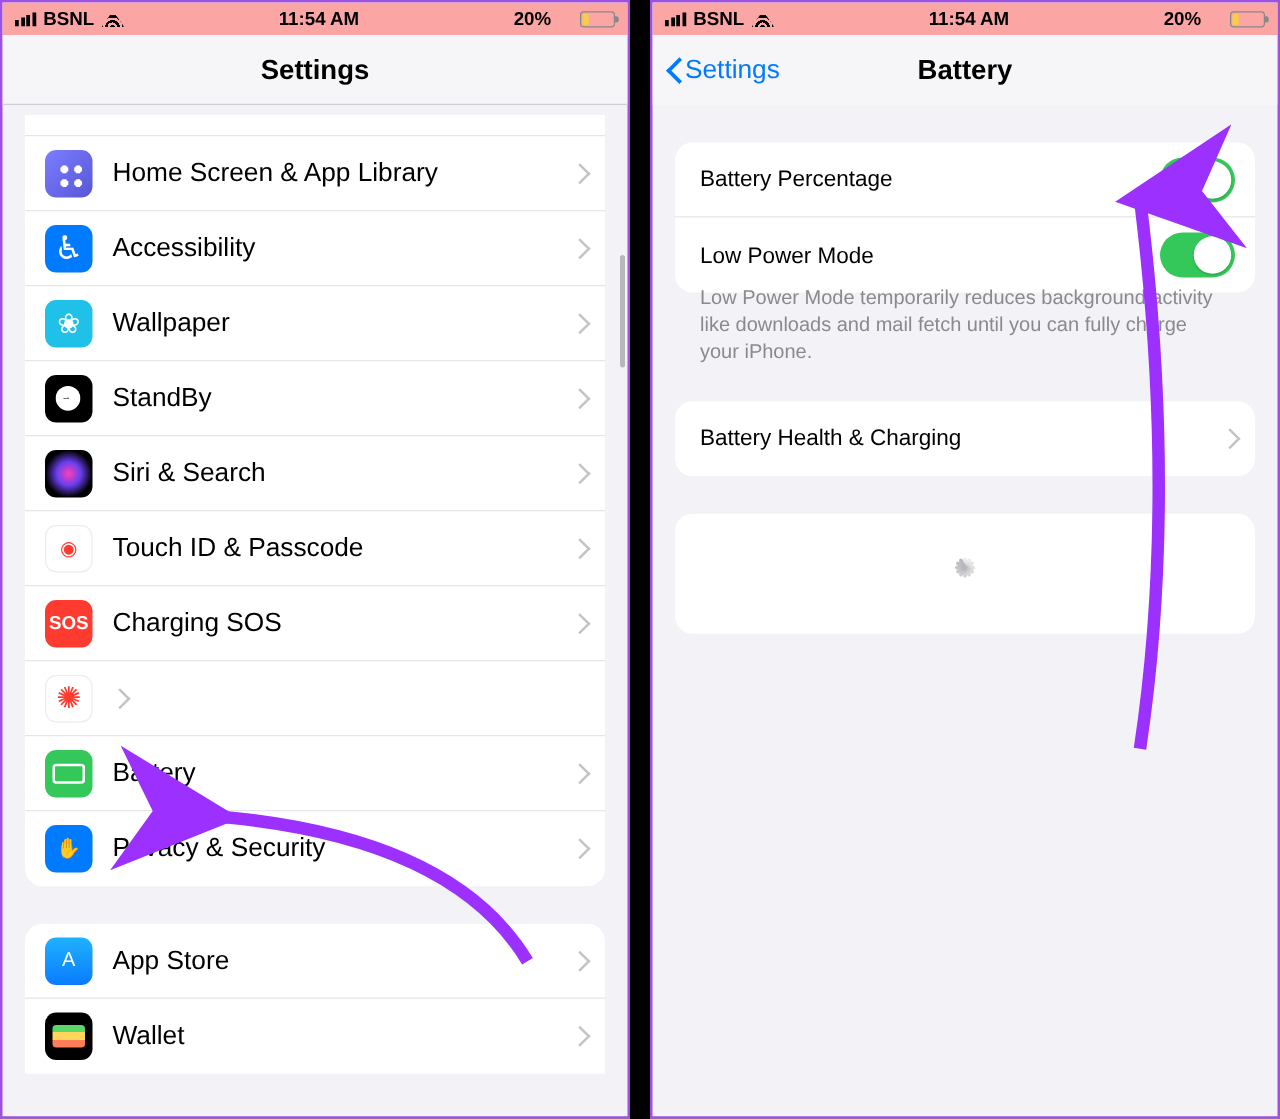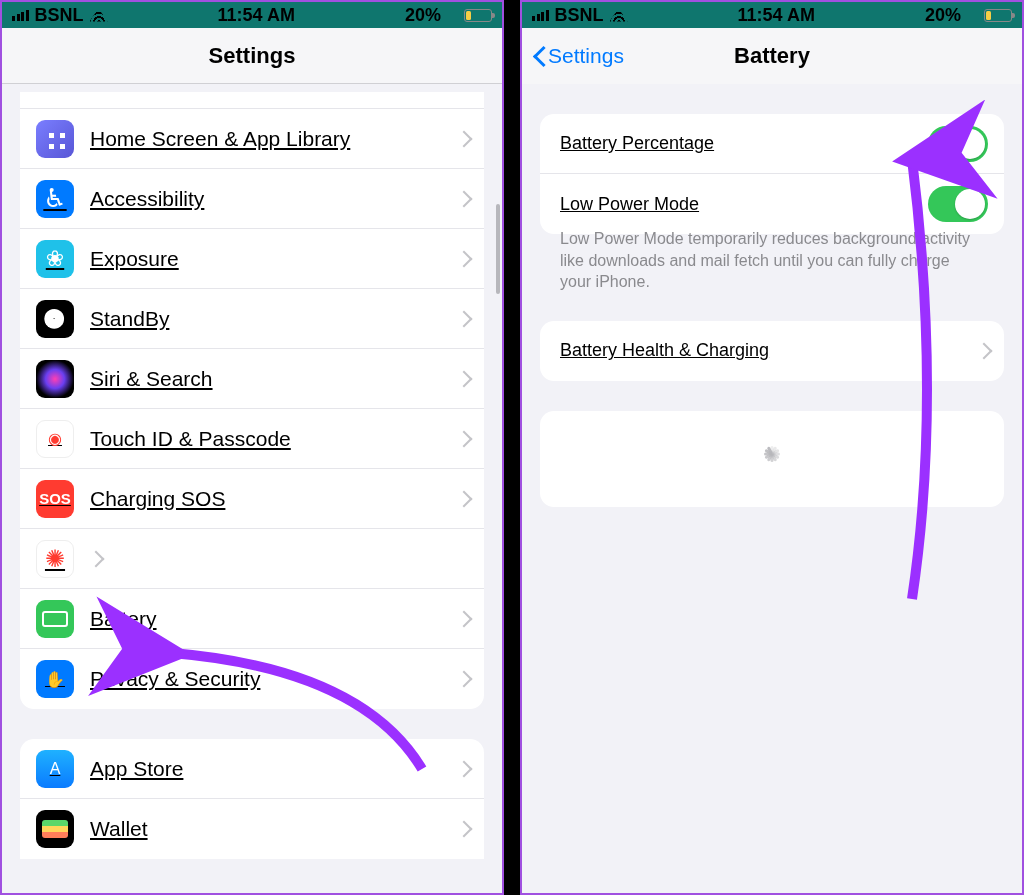--- a/index.html
+++ b/index.html
@@ -21,23 +21,23 @@
     display: flex;
     flex-direction: column;
   }
   .phone.left { margin-right: 16px; }
   .status-bar {
     height: 26px;
     display: flex;
     align-items: center;
     justify-content: space-between;
     padding: 0 10px;
-    font-size: 18px;
+    font-size: 15px;
     font-weight: 600;
-    background: #0f766e;
+    background: #fca5a5;
     color: #000;
   }
   .sb-left { display:flex; align-items:center; gap:6px; }
   .sb-right { display:flex; align-items:center; gap:23px; }
   .signal {
     display:flex; gap:1.5px; align-items:flex-end;
   }
   .signal span{ width:3px; background:#000; }
   .signal span:nth-child(1){height:5px}
   .signal span:nth-child(2){height:7px}
@@ -93,21 +93,20 @@
 
   .group {
     background:#fff; border-radius:14px; overflow:hidden;
     margin-bottom: 30px;
   }
   .row {
     display:flex; align-items:center;
     min-height:60px; padding: 8px 16px;
     border-bottom:1px solid #e5e5ea;
     cursor:pointer;
-    text-decoration:underline;
   }
   .group .row:last-child{ border-bottom:none; }
   .row .icon-slot {
     width:38px; height:38px; border-radius:9px;
     margin-right:16px; display:flex; align-items:center; justify-content:center;
     flex:0 0 38px;
   }
   .row .label { flex:1; font-size:21px; color:#000; }
   .chev {
     width:10px; height:16px; flex:0 0 10px;
@@ -224,21 +223,21 @@
             <span class="label">Home Screen &amp; App Library</span>
             <span class="chev"></span>
           </div>
           <div class="row">
             <div class="icon-slot ic-access">♿︎</div>
             <span class="label">Accessibility</span>
             <span class="chev"></span>
           </div>
           <div class="row">
             <div class="icon-slot ic-wall"></div>
-            <span class="label">Exposure</span>
+            <span class="label">Wallpaper</span>
             <span class="chev"></span>
           </div>
           <div class="row">
             <div class="icon-slot ic-standby"></div>
             <span class="label">StandBy</span>
             <span class="chev"></span>
           </div>
           <div class="row">
             <div class="icon-slot ic-siri"></div>
             <span class="label">Siri &amp; Search</span>

